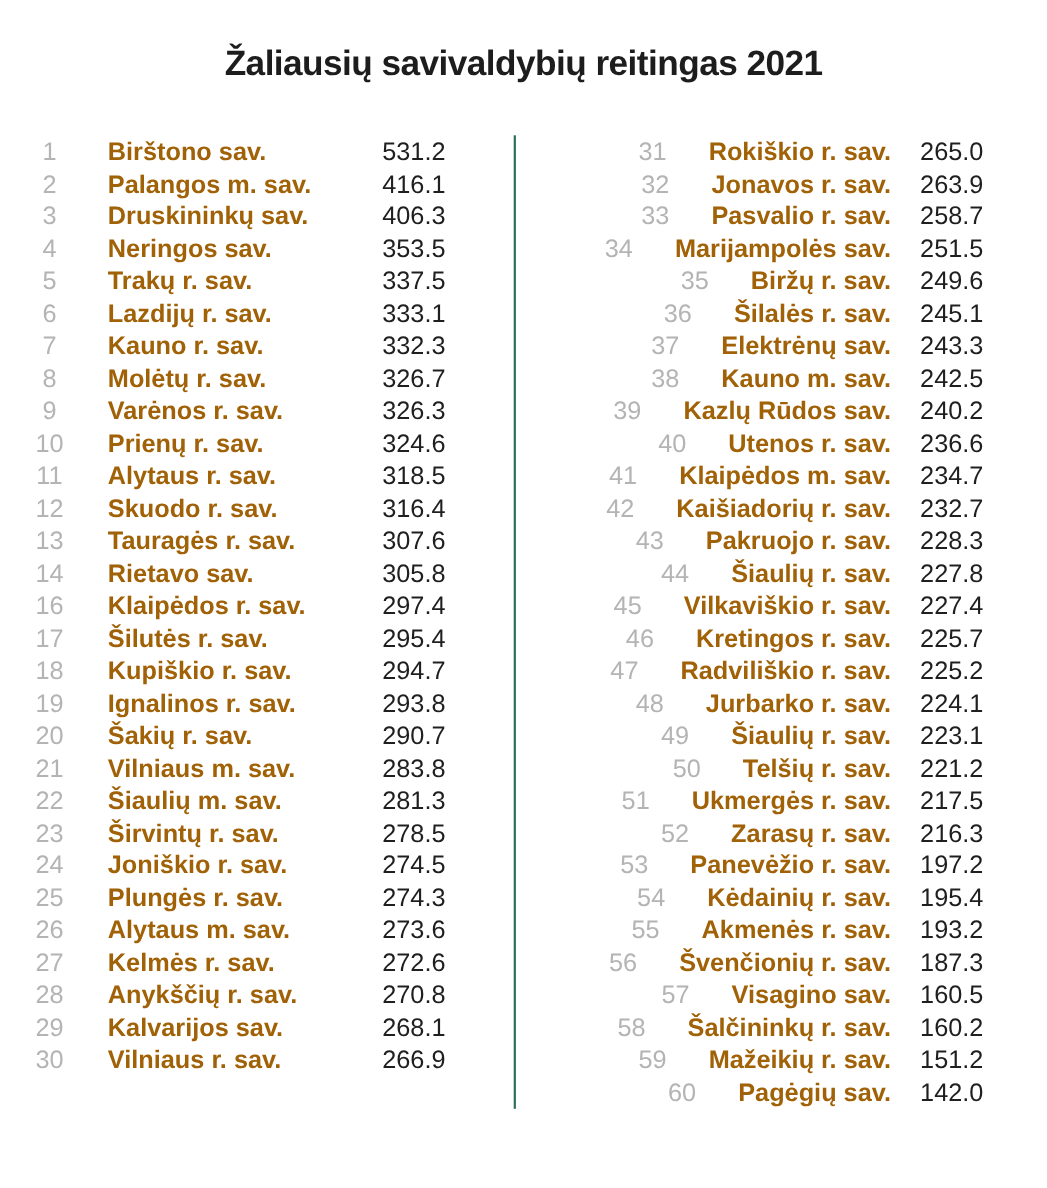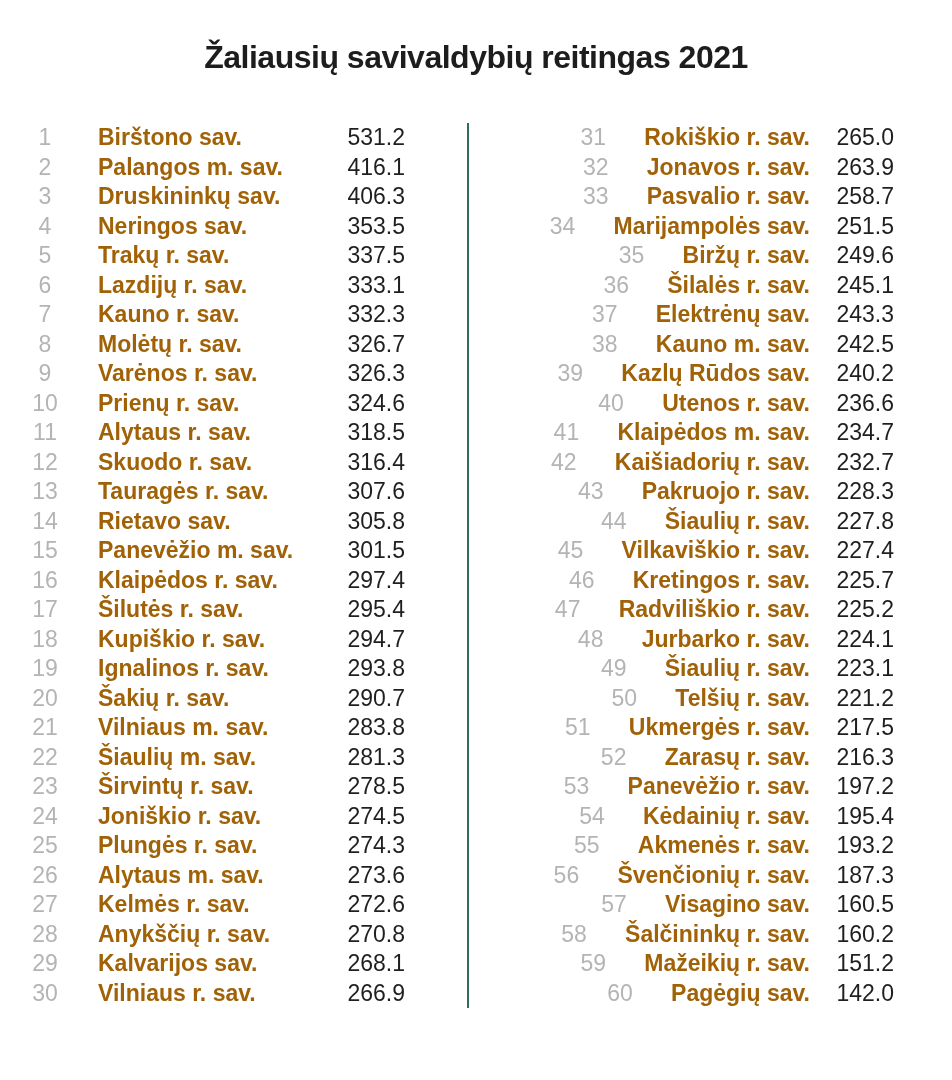--- a/index.html
+++ b/index.html
@@ -167,25 +167,20 @@
     <span class="name">Tauragės r. sav.</span>
     <span class="score">307.6</span>
   </div>
 
   <div class="row">
     <span class="rank">14</span>
     <span class="name">Rietavo sav.</span>
     <span class="score">305.8</span>
   </div>
 
-  <div class="row">
-    <span class="rank">15</span>
-    <span class="name">Panevėžio m. sav.</span>
-    <span class="score">301.5</span>
-  </div>
 
   <div class="row">
     <span class="rank">16</span>
     <span class="name">Klaipėdos r. sav.</span>
     <span class="score">297.4</span>
   </div>
 
   <div class="row">
     <span class="rank">17</span>
     <span class="name">Šilutės r. sav.</span>

